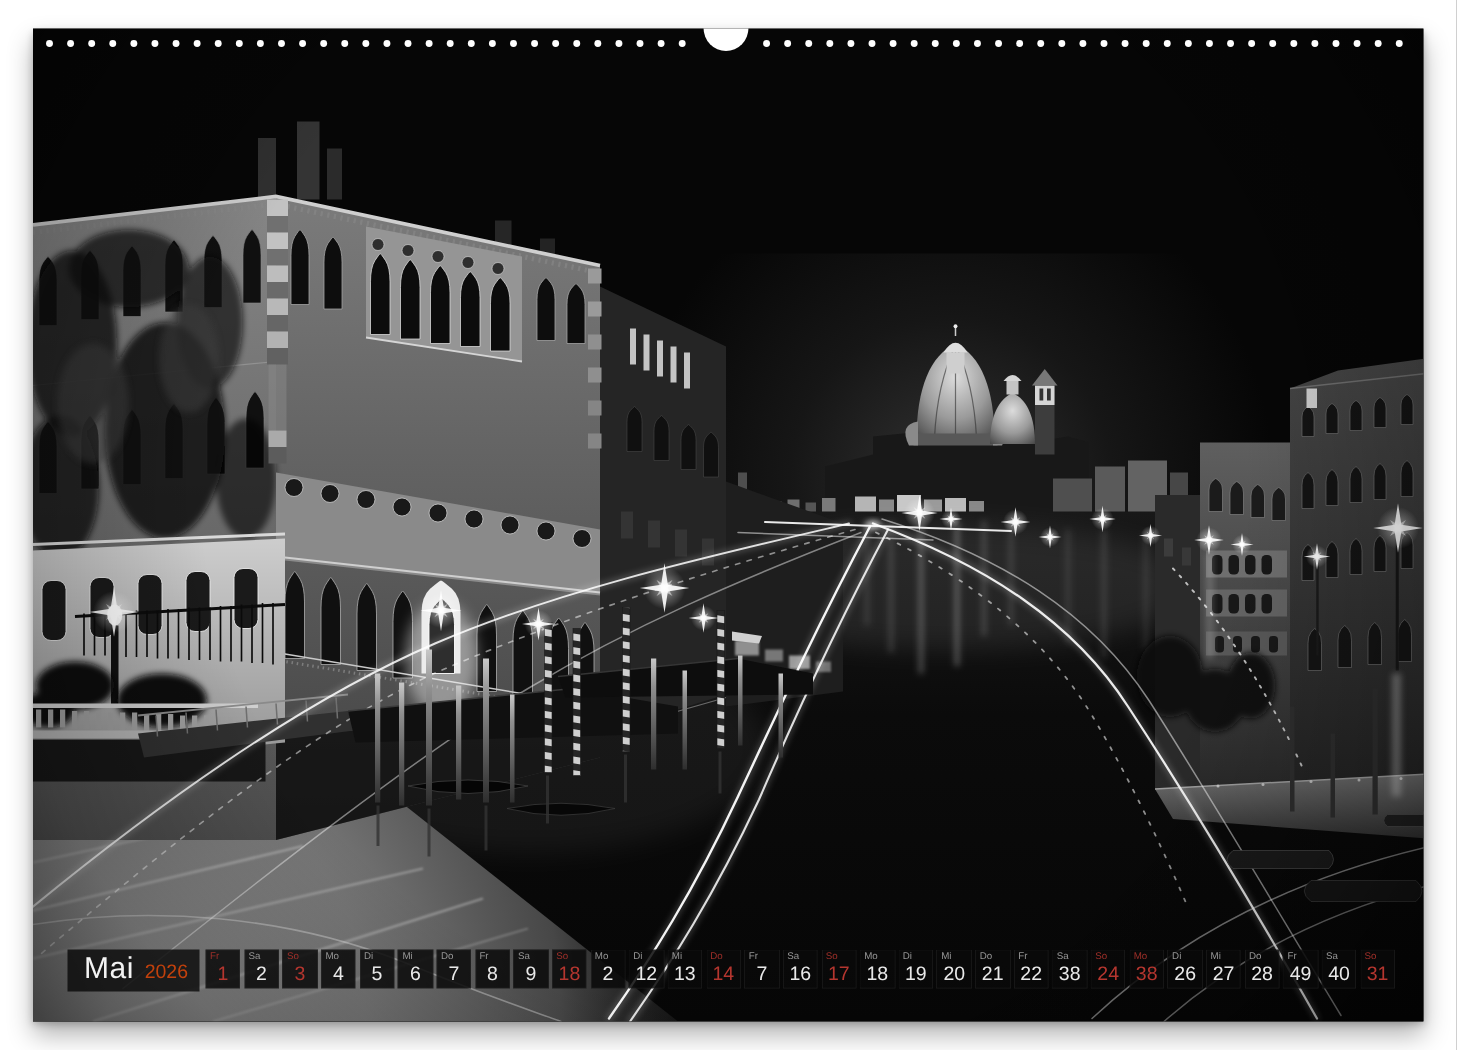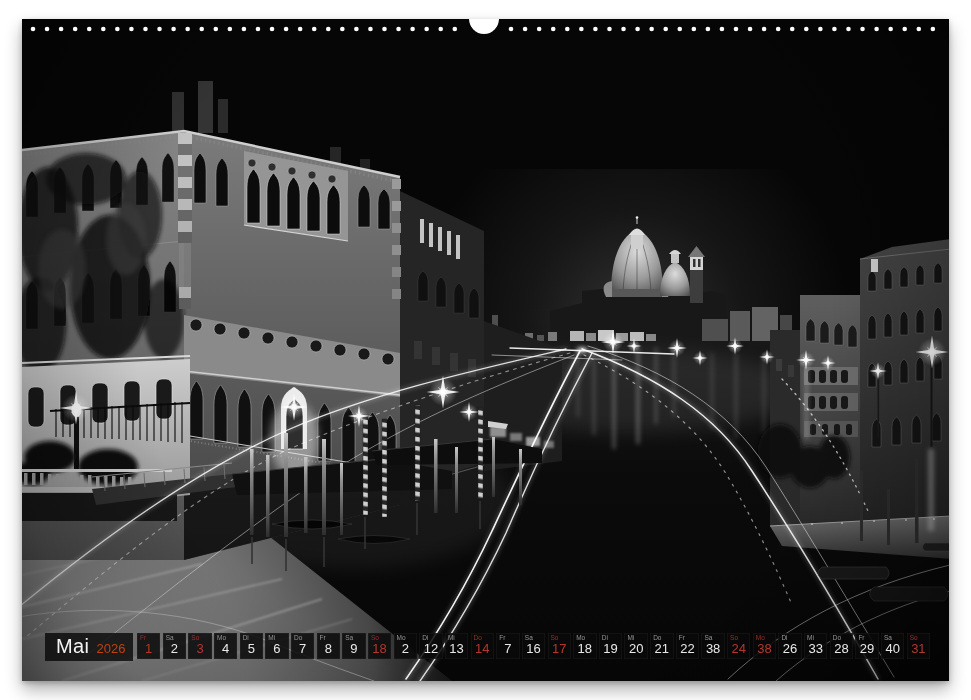--- a/index.html
+++ b/index.html
@@ -789,29 +789,29 @@
           <div class="day red">
     <span class="wd">Mo</span>
     <span class="num">38</span>
   </div>
           <div class="day">
     <span class="wd">Di</span>
     <span class="num">26</span>
   </div>
           <div class="day">
     <span class="wd">Mi</span>
-    <span class="num">33</span>
+    <span class="num">27</span>
   </div>
           <div class="day">
     <span class="wd">Do</span>
     <span class="num">28</span>
   </div>
           <div class="day">
     <span class="wd">Fr</span>
-    <span class="num">29</span>
+    <span class="num">49</span>
   </div>
           <div class="day">
     <span class="wd">Sa</span>
     <span class="num">40</span>
   </div>
           <div class="day red">
     <span class="wd">So</span>
     <span class="num">31</span>
   </div>
         </div>

